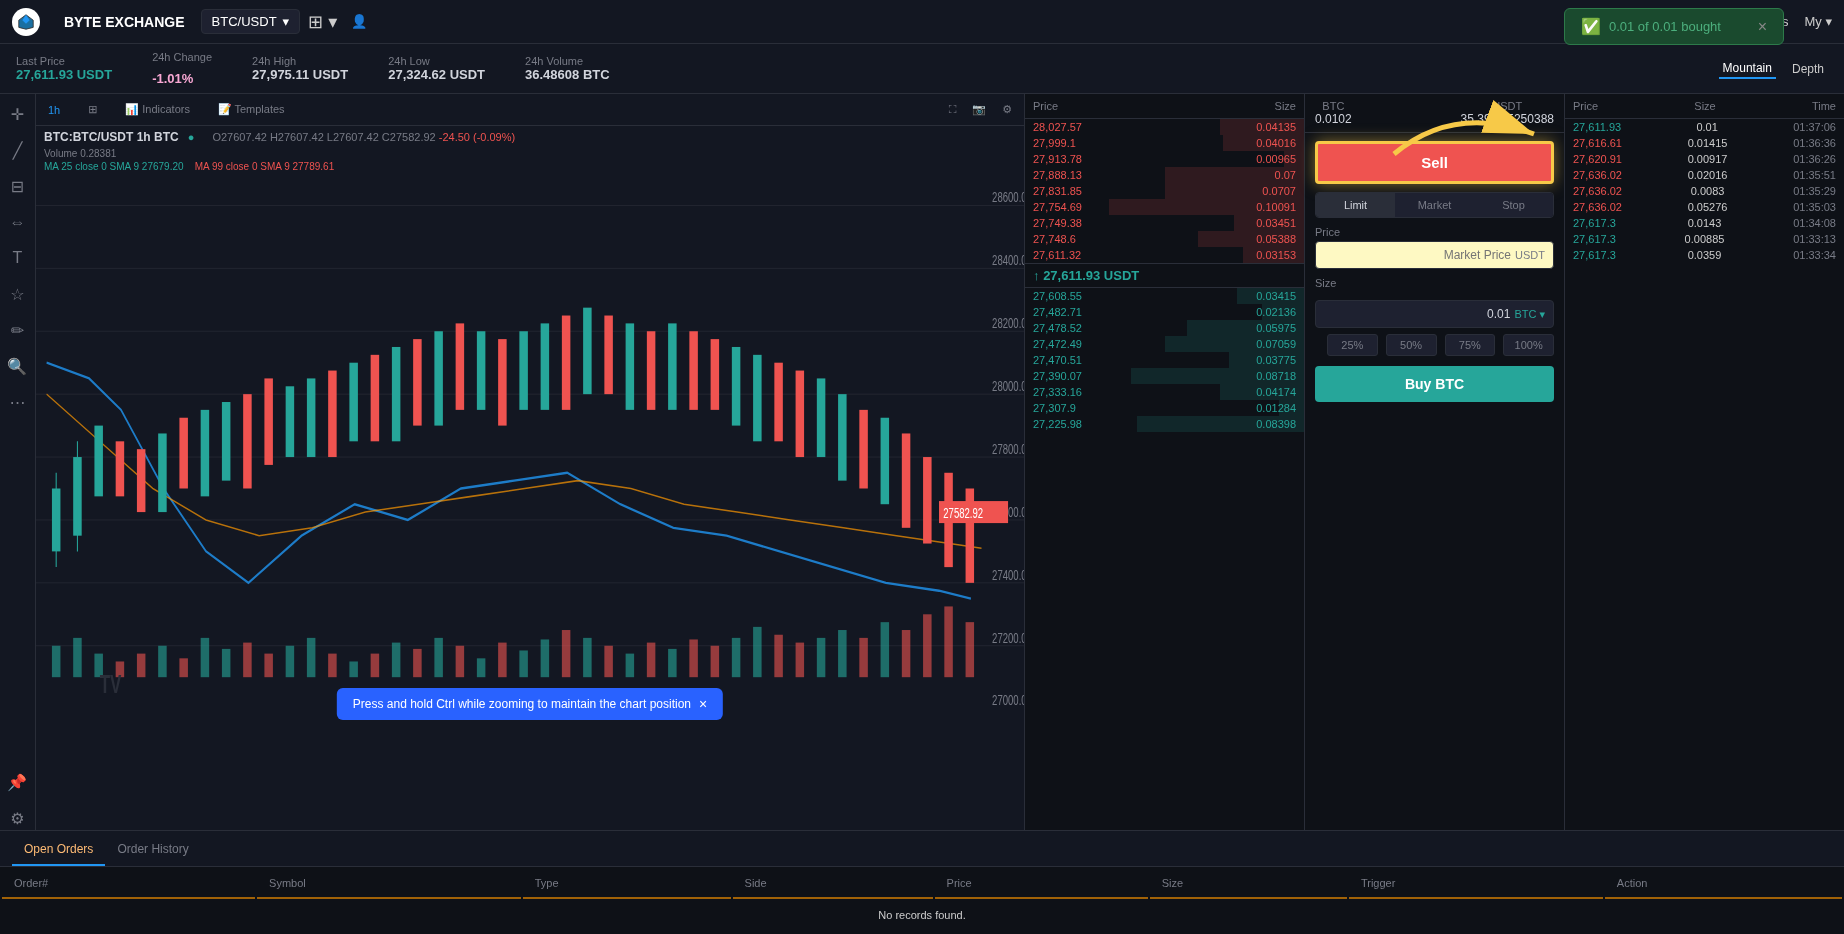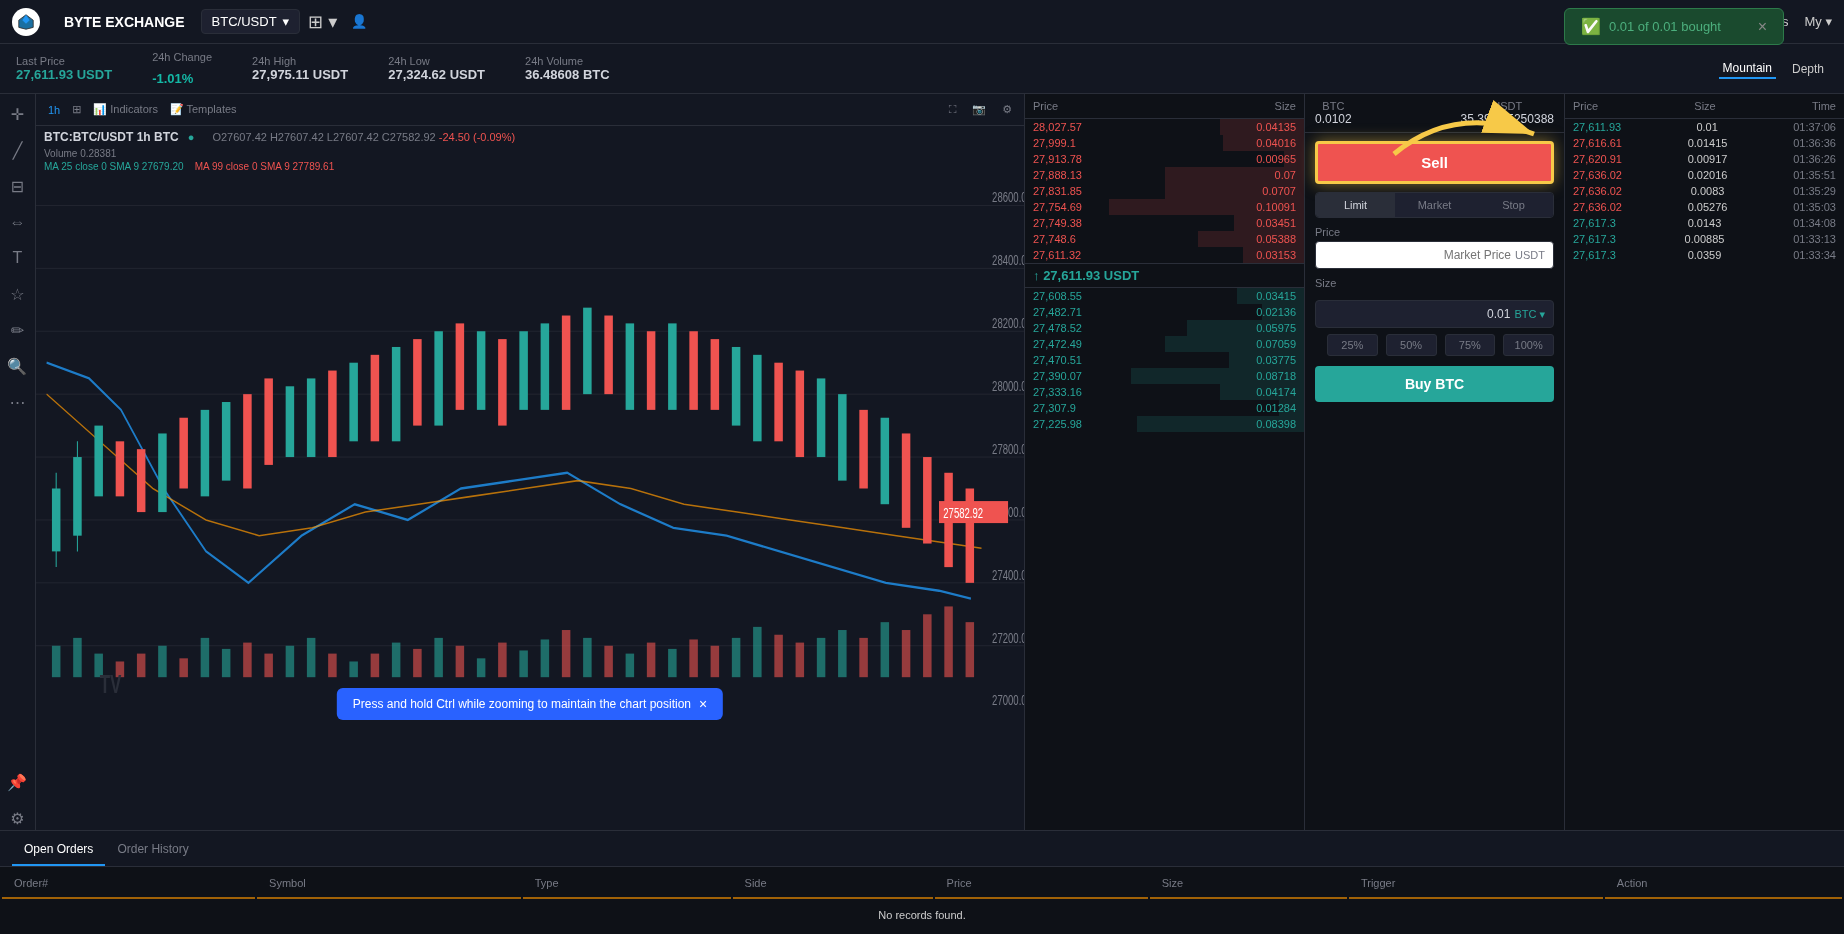--- a/index.html
+++ b/index.html
@@ -19,35 +19,35 @@
     
     .toast { position: absolute; top: 8px; right: 60px; background: #1a4a2e; border: 1px solid #2d7a4a; border-radius: 6px; padding: 8px 16px; display: flex; align-items: center; gap: 8px; color: #4caf7d; font-size: 13px; z-index: 100; min-width: 220px; }
     .toast-close { margin-left: auto; cursor: pointer; color: #888; font-size: 16px; }
 
     
     .ticker-bar { display: flex; align-items: center; background: #131722; height: 50px; padding: 0 16px; border-bottom: 1px solid #2a2e39; gap: 40px; }
     .ticker-item { display: flex; flex-direction: column; }
     .ticker-label { color: #787b86; font-size: 11px; }
     .ticker-value { font-size: 13px; font-weight: bold; }
     .ticker-value.green { color: #26a69a; }
-    .ticker-value.red { color: #14b8a6; margin-top: 8px; }
+    .ticker-value.red { color: #f9a8d4; margin-top: 8px; }
     .ticker-value.white { color: #d1d4dc; }
     .chart-type-btns { margin-left: auto; display: flex; gap: 12px; }
     .chart-type-btn { background: none; border: none; color: #ccc; cursor: pointer; font-size: 12px; padding: 2px 4px; }
     .chart-type-btn.active { color: #fff; border-bottom: 2px solid #2196f3; }
 
     
     .main-layout { display: flex; height: calc(934px - 44px - 50px - 60px - 44px); }
 
     
     .chart-sidebar { width: 36px; background: #131722; border-right: 1px solid #2a2e39; display: flex; flex-direction: column; align-items: center; padding-top: 8px; gap: 12px; }
     .chart-tool { color: #787b86; cursor: pointer; font-size: 16px; display: flex; align-items: center; justify-content: center; width: 24px; height: 24px; }
 
     .chart-area { flex: 1; background: #131722; position: relative; overflow: hidden; min-width: 0; }
-    .chart-toolbar { display: flex; align-items: center; padding: 4px 8px; gap: 4px; border-bottom: 1px solid #2a2e39; height: 32px; }
+    .chart-toolbar { display: flex; align-items: center; padding: 4px 8px; gap: 20px; border-bottom: 1px solid #2a2e39; height: 32px; }
     .chart-tb-btn { background: none; border: none; color: #787b86; cursor: pointer; font-size: 11px; padding: 2px 4px; }
     .chart-tb-btn.active { color: #2196f3; }
     .chart-header-info { padding: 4px 8px; font-size: 11px; color: #787b86; }
     .chart-header-info span.symbol { color: #d1d4dc; font-weight: bold; font-size: 12px; }
     .chart-header-info span.red { color: #ef5350; }
 
     .chart-canvas { width: 100%; height: calc(100% - 70px); position: relative; background: #131722; }
     .chart-canvas svg { width: 100%; height: 100%; }
 
     
@@ -70,21 +70,21 @@
     .tp-bal-value { color: #d1d4dc; font-size: 12px; }
 
     .tp-sell-btn { margin: 8px 10px; background: #ef5350; color: #fff; border: none; border-radius: 4px; padding: 10px; font-size: 15px; font-weight: bold; cursor: pointer; text-align: center; border: 3px solid #f7c948; box-shadow: 0 0 15px rgba(247,201,72,0.5); }
 
     .tp-tabs { display: flex; margin: 0 10px 8px; border: 1px solid #2a2e39; border-radius: 4px; overflow: hidden; }
     .tp-tab { flex: 1; background: #1e2130; color: #787b86; border: none; cursor: pointer; padding: 6px; font-size: 11px; text-align: center; }
     .tp-tab.active { background: #2a2e39; color: #d1d4dc; }
 
     .tp-field { margin: 0 10px 8px; }
     .tp-field-label { color: #787b86; font-size: 11px; margin-bottom: 3px; }
-    .tp-field-input { display: flex; align-items: center; background: #ffffff; border: 1px solid #2a2e39; border-radius: 4px; padding: 6px 8px; }
+    .tp-field-input { display: flex; align-items: center; background: #fef9c3; border: 1px solid #2a2e39; border-radius: 4px; padding: 6px 8px; }
     .tp-field-input input { background: none; border: none; color: #787b86; font-size: 12px; flex: 1; outline: none; text-align: right; }
     .tp-field-input .currency { color: #787b86; font-size: 11px; margin-left: 4px; }
 
     .tp-size-input { display: flex; align-items: center; background: #1e2130; border: 1px solid #2a2e39; border-radius: 4px; padding: 6px 8px; margin: 0 10px 6px; }
     .tp-size-input input { background: none; border: none; color: #d1d4dc; font-size: 12px; flex: 1; outline: none; text-align: right; }
     .tp-size-input .currency { color: #26a69a; font-size: 11px; margin-left: 4px; }
 
     .tp-pct-btns { display: flex; gap: 8px; margin: 0 10px 10px; padding-left: 12px; }
     .tp-pct-btn { flex: 1; background: #1e2130; border: 1px solid #2a2e39; color: #787b86; cursor: pointer; padding: 4px 2px; font-size: 11px; border-radius: 3px; text-align: center; }
 
@@ -94,21 +94,21 @@
     .trades-panel { width: 280px; background: #0e1117; border-left: 1px solid #2a2e39; }
     .trades-header { display: flex; justify-content: space-between; padding: 6px 8px; color: #787b86; font-size: 11px; border-bottom: 1px solid #2a2e39; }
     .trade-row { display: flex; justify-content: space-between; padding: 2px 8px; font-size: 11px; }
     .trade-row .price.green { color: #26a69a; }
     .trade-row .price.red { color: #ef5350; }
 
     
     .bottom-section { height: 220px; border-top: 1px solid #2a2e39; }
     .bottom-tabs { display: flex; padding: 0 12px; background: #131722; border-bottom: 1px solid #2a2e39; height: 36px; align-items: flex-end; }
     .bottom-tab { padding: 8px 12px; cursor: pointer; font-size: 12px; color: #787b86; border-bottom: 2px solid transparent; }
-    .bottom-tab.active { color: #ffffff; border-bottom: 2px solid #2196f3; }
+    .bottom-tab.active { color: #fdba74; border-bottom: 2px solid #2196f3; }
     .orders-table { width: 100%; }
     .orders-table th { padding: 8px 12px; color: #787b86; font-size: 11px; font-weight: normal; text-align: left; background: #0e1117; border-bottom: 2px solid #a16207; }
     .orders-table td { padding: 8px 12px; color: #ccc; font-size: 11px; }
     .no-records { text-align: center; color: #787b86; padding: 40px; font-size: 12px; }
 
     
     .chart-tooltip { position: absolute; left: 50%; bottom: 120px; transform: translateX(-50%); background: #2962ff; color: #fff; padding: 8px 16px; border-radius: 6px; font-size: 12px; display: flex; align-items: center; gap: 8px; }
     .chart-tooltip-close { cursor: pointer; color: #fff; font-size: 14px; pointer-events: all; }
 
     

